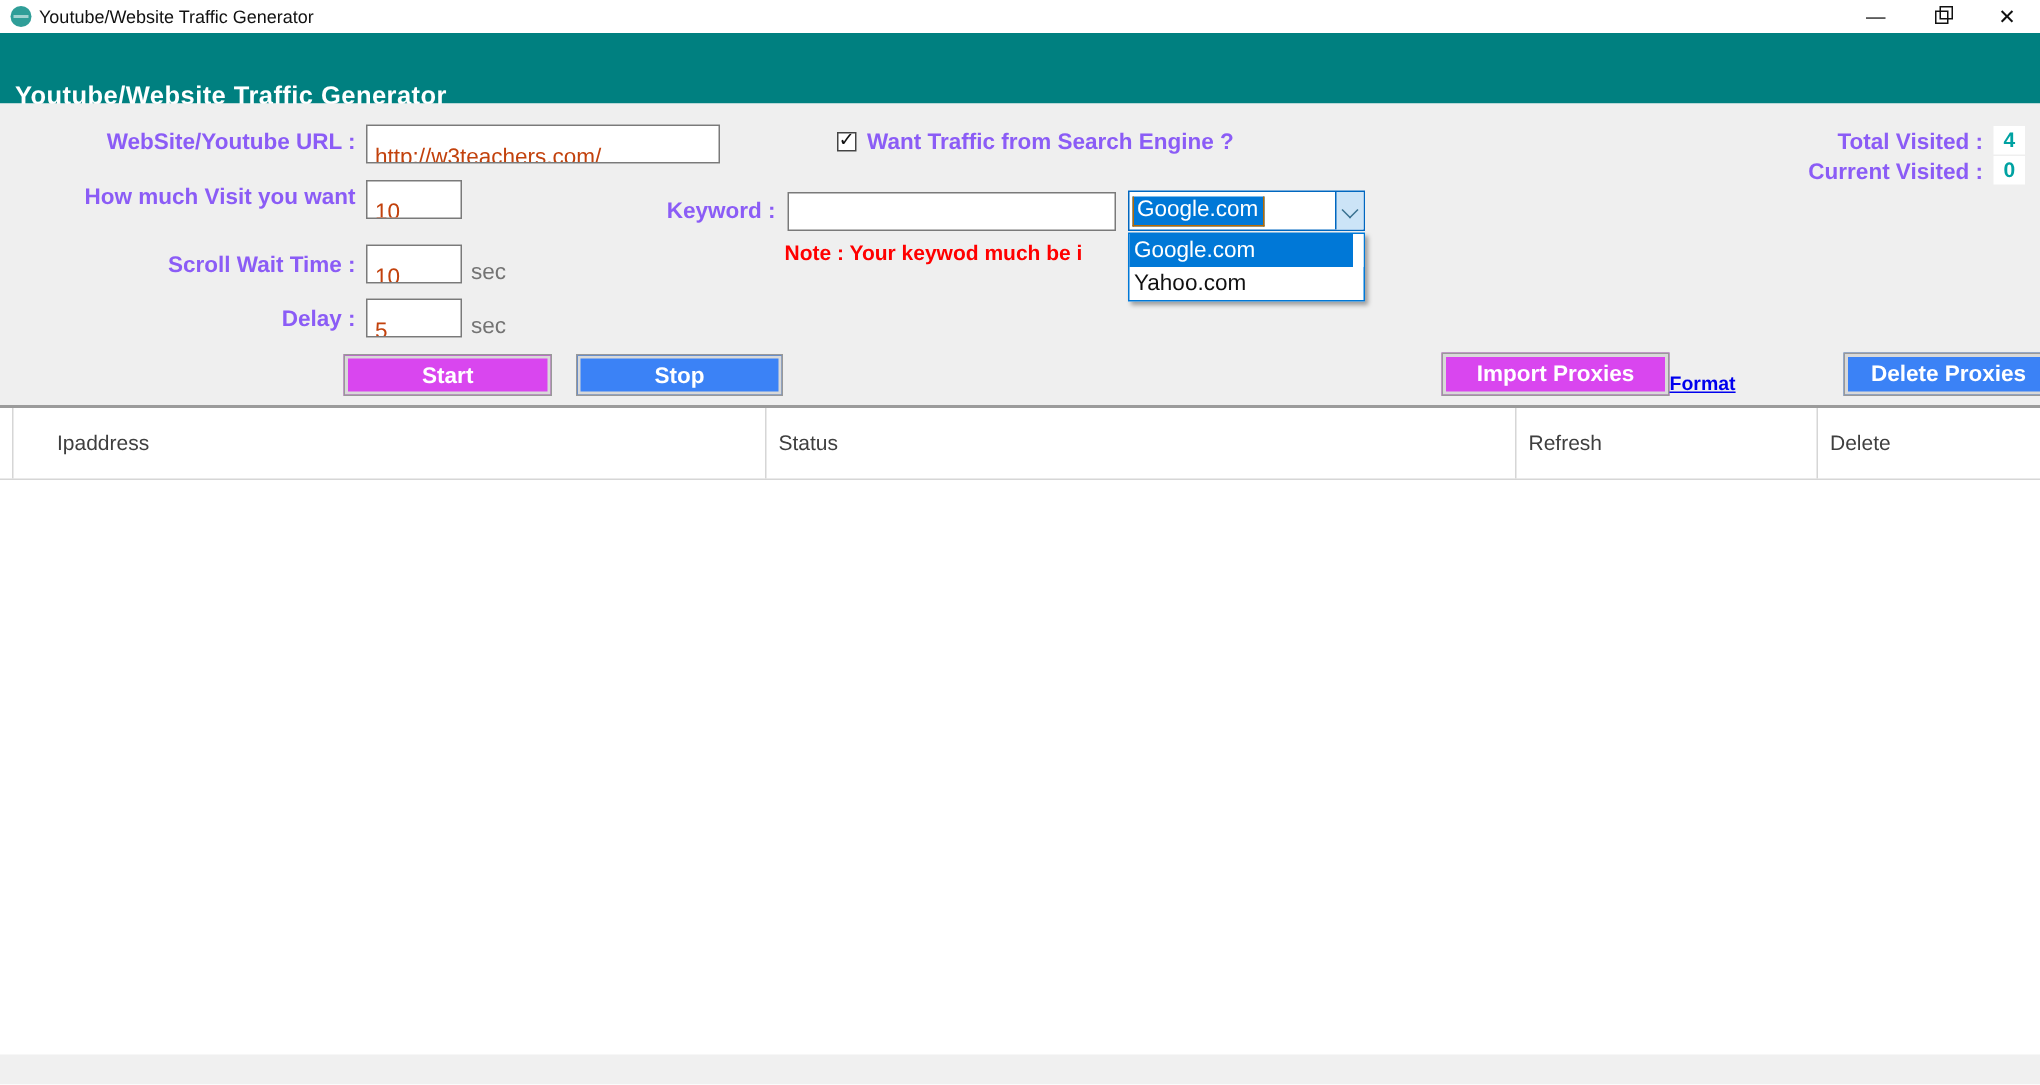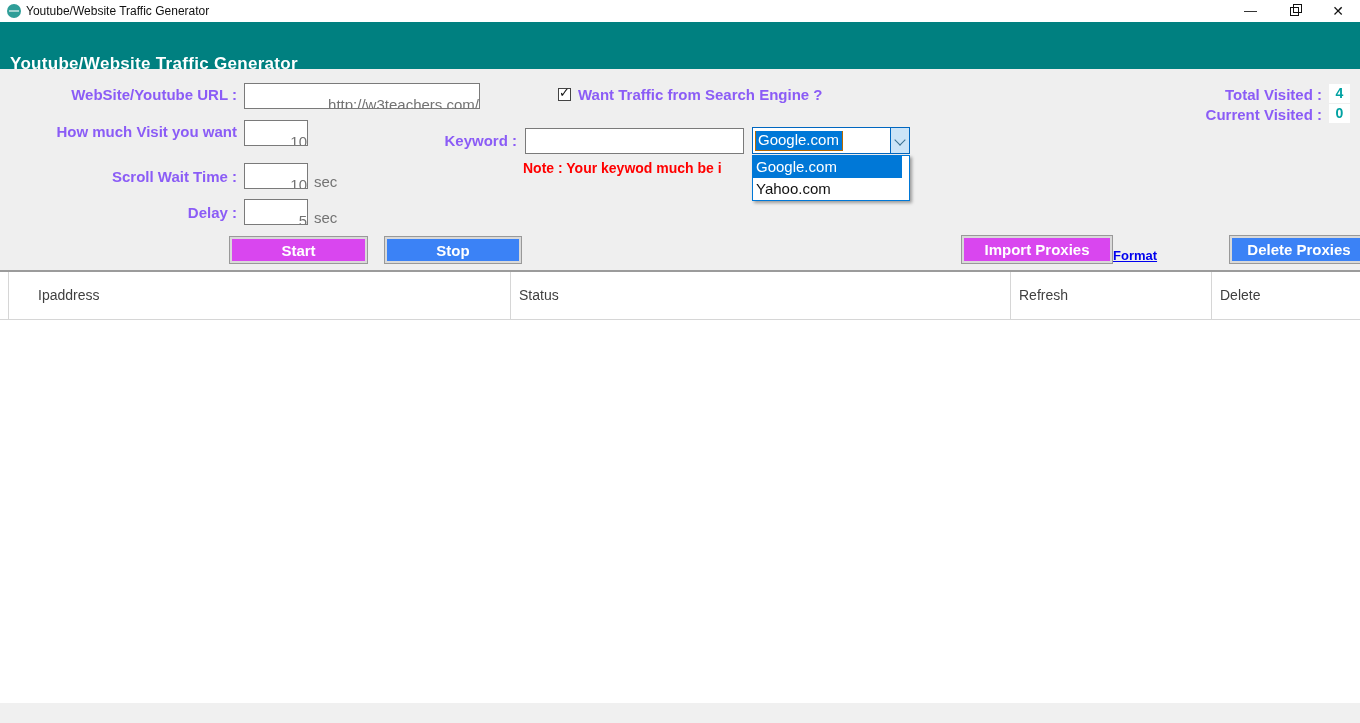--- a/index.html
+++ b/index.html
@@ -29,22 +29,22 @@
   .app-header{left:0;top:22px;width:1360px;height:47px;background:#008080;}
   .app-header-title{left:10px;top:32px;font-size:17px;font-weight:bold;color:#ffffff;letter-spacing:.3px;}
 
   
   .form-bg{left:0;top:69px;width:1360px;height:201px;background:#efefef;}
 
   .lbl{font-size:15px;font-weight:bold;color:#8b5cf6;white-space:nowrap;}
   .lbl.r{text-align:right;}
   .unit{font-size:15px;color:#737373;}
 
-  input.box{position:absolute;border:1px solid #7a7a7a;background:#fff;color:#737373;
-    font-family:"Liberation Sans",sans-serif;font-size:15px;padding:16px 0 0 5px;margin:0;box-sizing:border-box;text-align:right;}
+  input.box{position:absolute;border:1px solid #7a7a7a;background:#fff;color:#c2410c;
+    font-family:"Liberation Sans",sans-serif;font-size:15px;padding:16px 0 0 5px;margin:0;box-sizing:border-box;}
 
   
   .chk{left:558px;top:88px;width:13px;height:13px;background:#fff;border:1px solid #444;
     box-sizing:border-box;}
   .chk-glyph{position:absolute;left:0px;top:-3px;font-size:13px;color:#111;line-height:13px;}
 
   
   .combo{left:752px;top:127px;width:158px;height:27px;background:#fff;
     border:1px solid #0067c0;box-sizing:border-box;}
   .combo-text{position:absolute;left:2px;top:3px;font-size:15px;line-height:18px;

